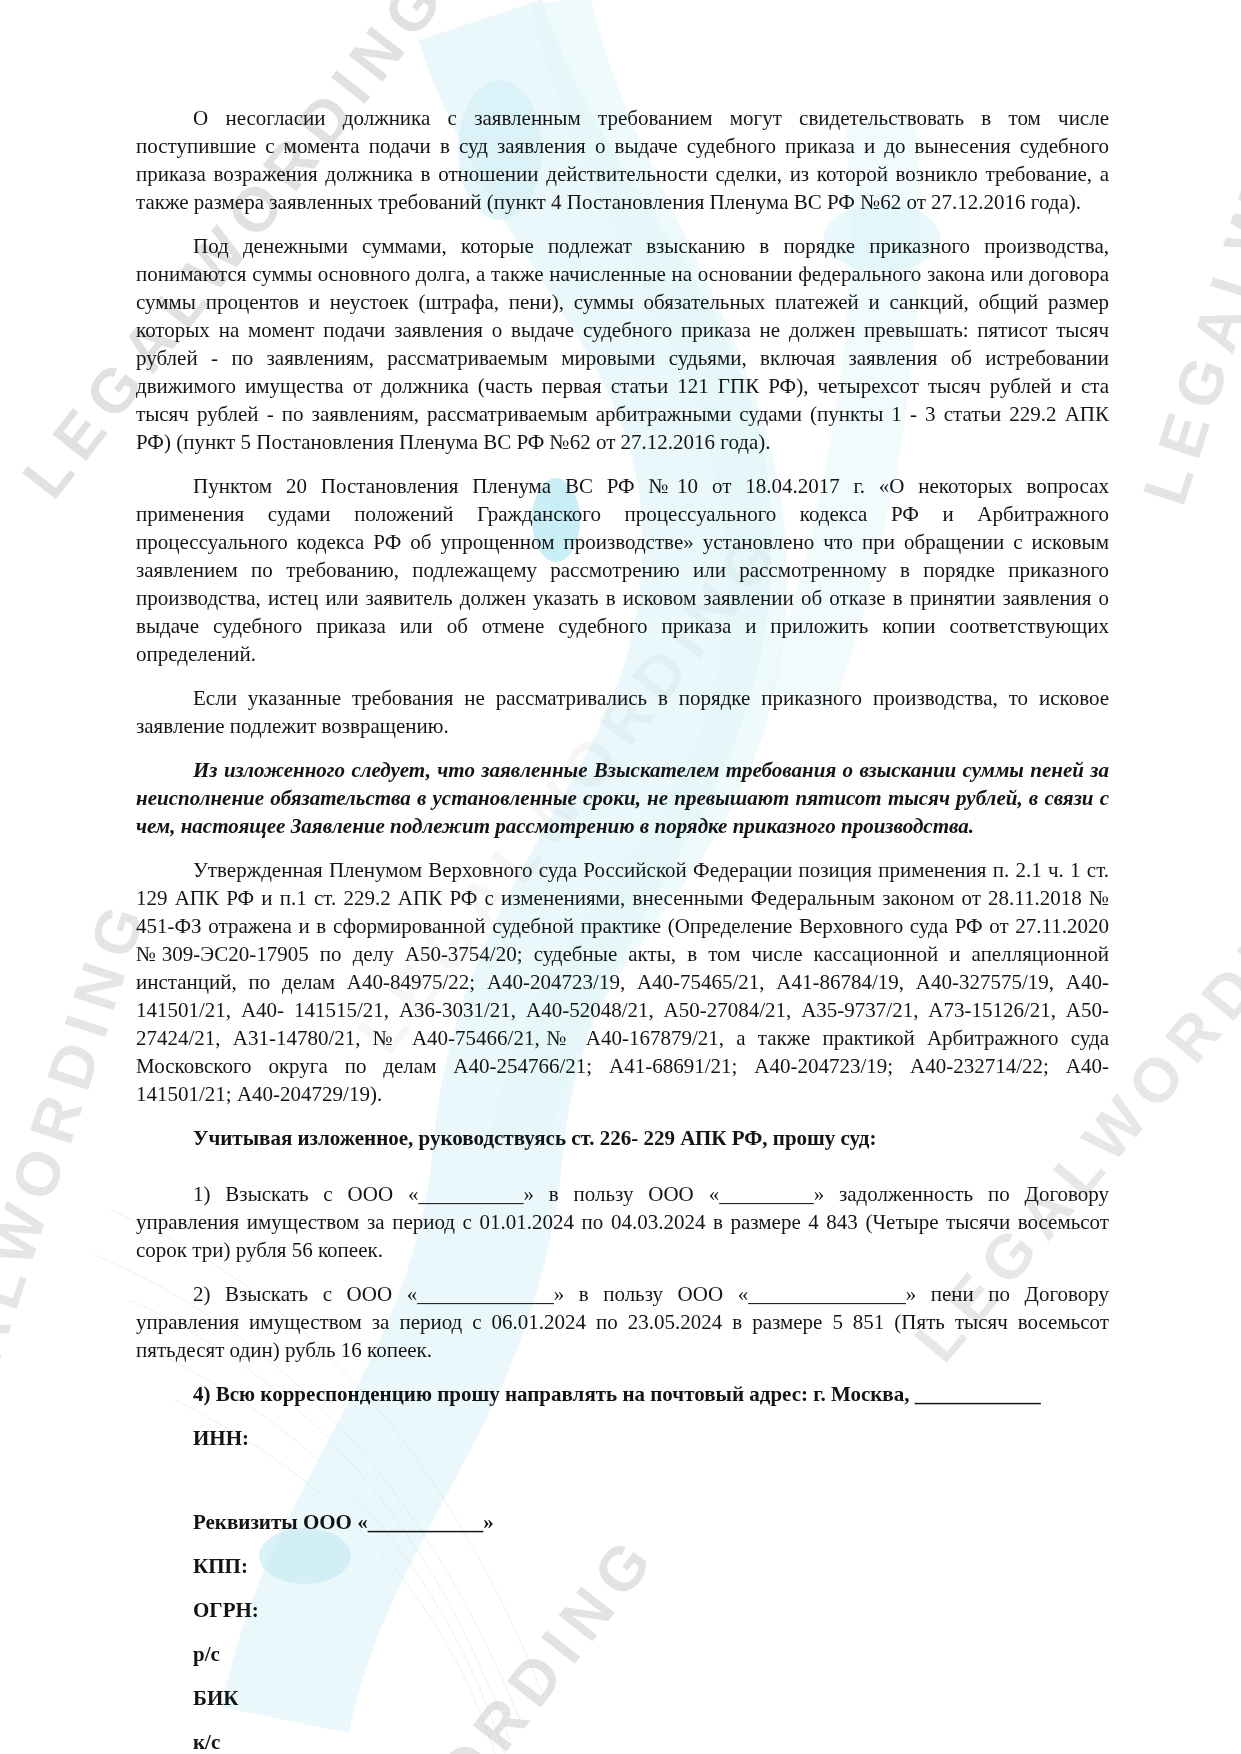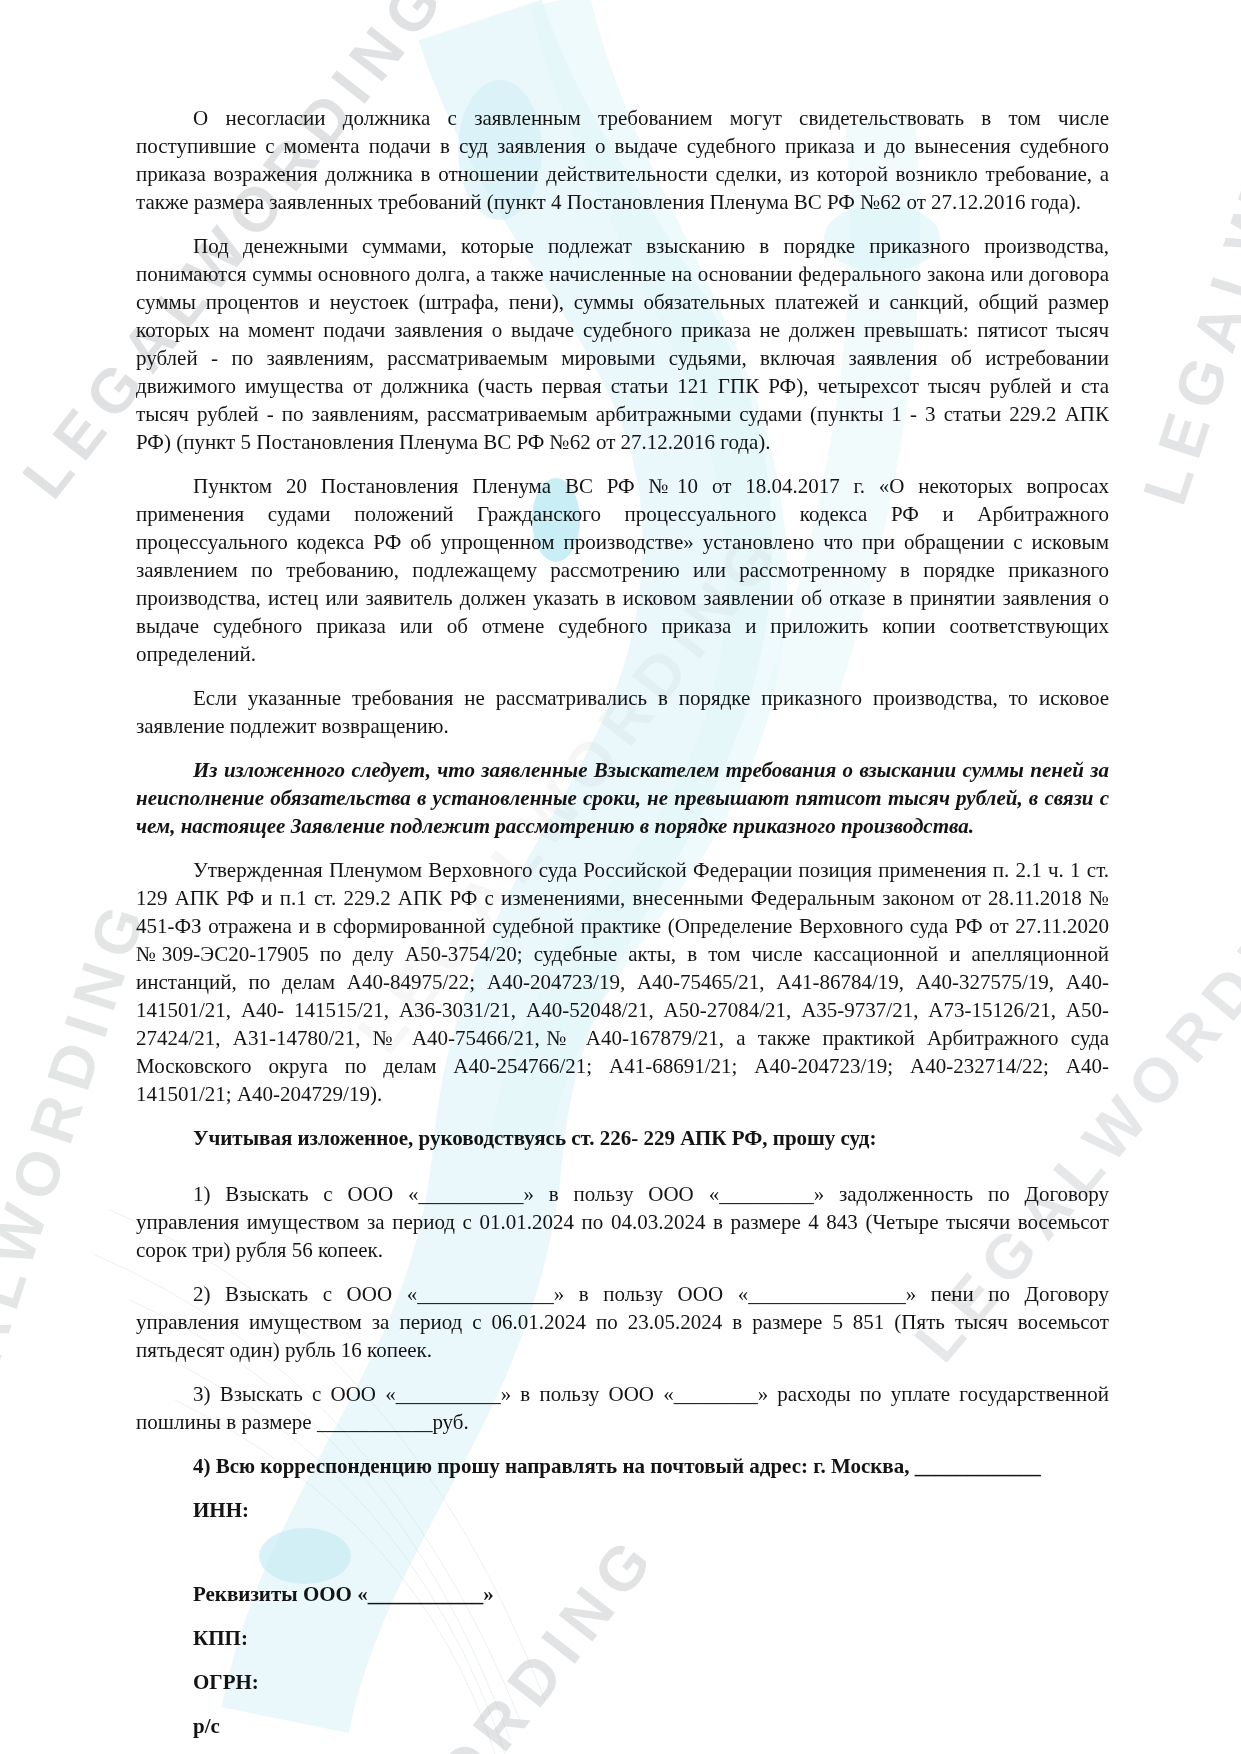--- a/index.html
+++ b/index.html
@@ -80,21 +80,20 @@
   <div class="content">
     <p>О несогласии должника с заявленным требованием могут свидетельствовать в том числе поступившие с момента подачи в суд заявления о выдаче судебного приказа и до вынесения судебного приказа возражения должника в отношении действительности сделки, из которой возникло требование, а также размера заявленных требований (пункт 4 Постановления Пленума ВС РФ №62 от 27.12.2016 года).</p>
     <p>Под денежными суммами, которые подлежат взысканию в порядке приказного производства, понимаются суммы основного долга, а также начисленные на основании федерального закона или договора суммы процентов и неустоек (штрафа, пени), суммы обязательных платежей и санкций, общий размер которых на момент подачи заявления о выдаче судебного приказа не должен превышать: пятисот тысяч рублей - по заявлениям, рассматриваемым мировыми судьями, включая заявления об истребовании движимого имущества от должника (часть первая статьи 121 ГПК РФ), четырехсот тысяч рублей и ста тысяч рублей - по заявлениям, рассматриваемым арбитражными судами (пункты 1 - 3 статьи 229.2 АПК РФ) (пункт 5 Постановления Пленума ВС РФ №62 от 27.12.2016 года).</p>
     <p>Пунктом 20 Постановления Пленума ВС РФ №10 от 18.04.2017 г. «О некоторых вопросах применения судами положений Гражданского процессуального кодекса РФ и Арбитражного процессуального кодекса РФ об упрощенном производстве» установлено что при обращении с исковым заявлением по требованию, подлежащему рассмотрению или рассмотренному в порядке приказного производства, истец или заявитель должен указать в исковом заявлении об отказе в принятии заявления о выдаче судебного приказа или об отмене судебного приказа и приложить копии соответствующих определений.</p>
     <p>Если указанные требования не рассматривались в порядке приказного производства, то исковое заявление подлежит возвращению.</p>
     <p class="bi">Из изложенного следует, что заявленные Взыскателем требования о взыскании суммы пеней за неисполнение обязательства в установленные сроки, не превышают пятисот тысяч рублей, в связи с чем, настоящее Заявление подлежит рассмотрению в порядке приказного производства.</p>
     <p>Утвержденная Пленумом Верховного суда Российской Федерации позиция применения п. 2.1 ч. 1 ст. 129 АПК РФ и п.1 ст. 229.2 АПК РФ с изменениями, внесенными Федеральным законом от 28.11.2018 № 451-ФЗ отражена и в сформированной судебной практике (Определение Верховного суда РФ от 27.11.2020 №309-ЭС20-17905 по делу А50-3754/20; судебные акты, в том числе кассационной и апелляционной инстанций, по делам А40-84975/22; А40-204723/19, А40-75465/21, А41-86784/19, А40-327575/19, А40-141501/21, А40- 141515/21, А36-3031/21, А40-52048/21, А50-27084/21, А35-9737/21, А73-15126/21, А50- 27424/21, А31-14780/21, № А40-75466/21,№ А40-167879/21, а также практикой Арбитражного суда Московского округа по делам А40-254766/21; А41-68691/21; А40-204723/19; А40-232714/22; А40-141501/21; А40-204729/19).</p>
     <p class="b">Учитывая изложенное, руководствуясь ст. 226- 229 АПК РФ, прошу суд:</p>
     <p class="gap-before">1) Взыскать с ООО «__________» в пользу ООО «_________» задолженность по Договору управления имуществом за период с 01.01.2024 по 04.03.2024 в размере 4 843 (Четыре тысячи восемьсот сорок три) рубля 56 копеек.</p>
     <p>2) Взыскать с ООО «_____________» в пользу ООО «_______________» пени по Договору управления имуществом за период с 06.01.2024 по 23.05.2024 в размере 5 851 (Пять тысяч восемьсот пятьдесят один) рубль 16 копеек.</p>
-    <p>3) Взыскать с ООО «__________» в пользу ООО «________» расходы по уплате государственной пошлины в размере ___________руб.</p>
     <p class="b">4) Всю корреспонденцию прошу направлять на почтовый адрес: г. Москва, ____________</p>
     <p class="b req-line">ИНН:</p>
     <p class="b req-title">Реквизиты ООО «___________»</p>
     <p class="b req-line">КПП:</p>
     <p class="b req-line">ОГРН:</p>
     <p class="b req-line">р/с</p>
     <p class="b req-line">БИК</p>
     <p class="b req-line">к/с</p>
   </div>
 

